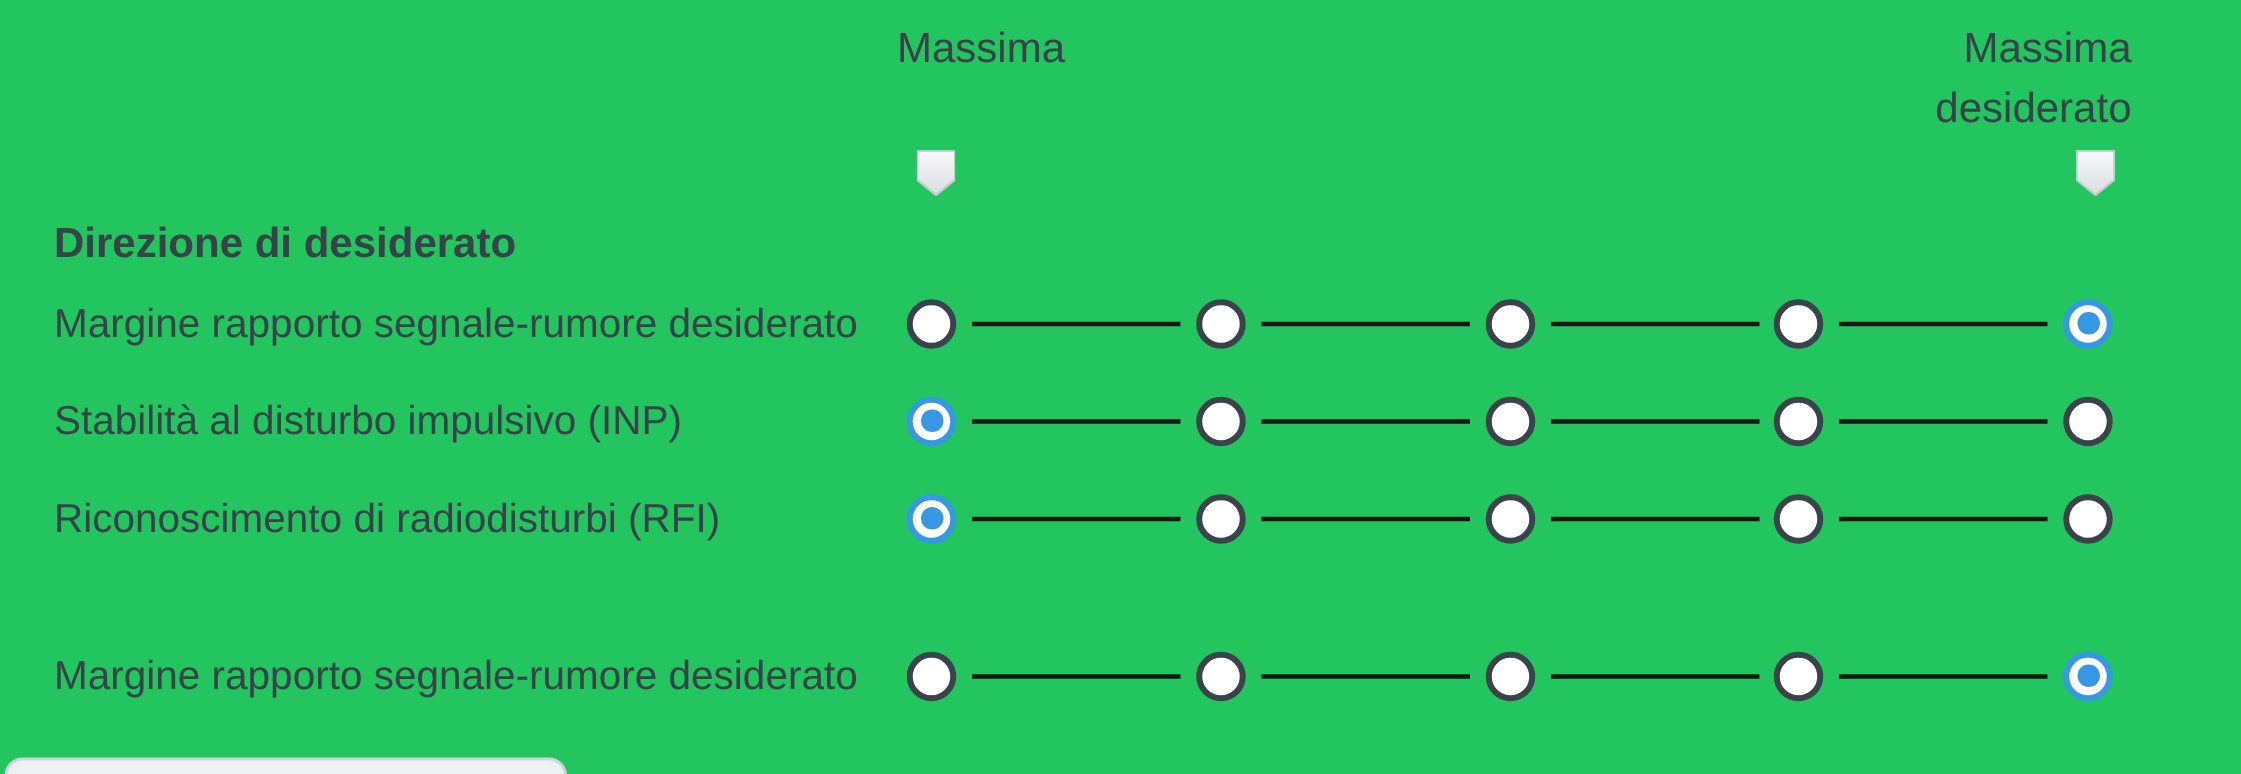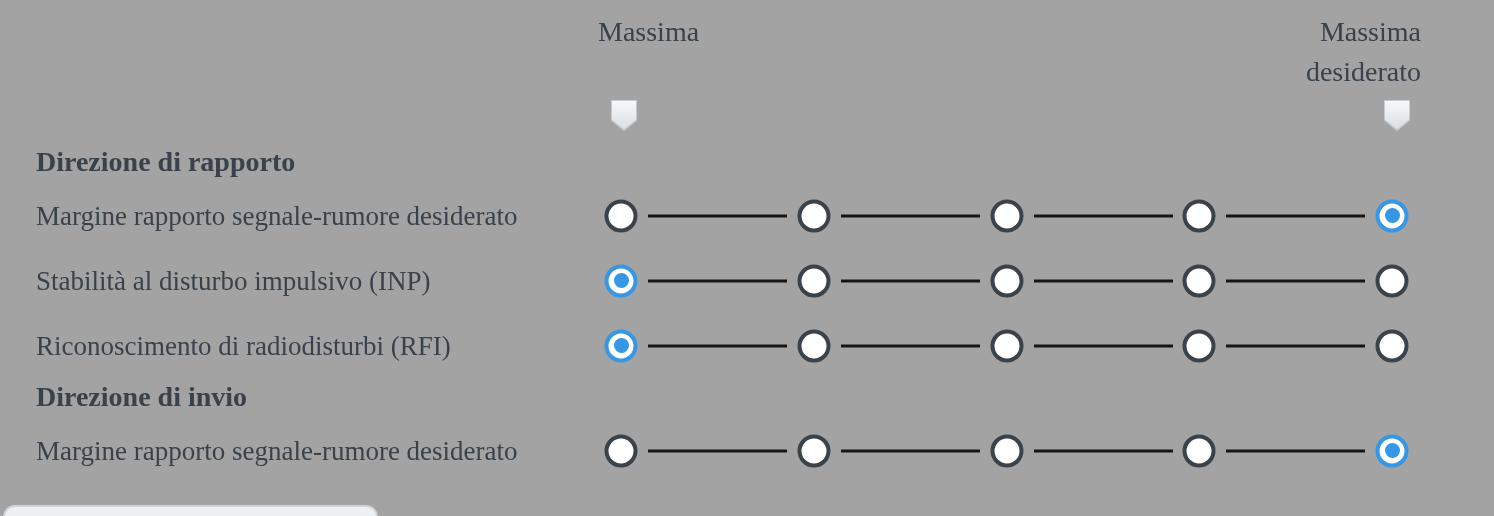--- a/index.html
+++ b/index.html
@@ -1,21 +1,21 @@
 <!DOCTYPE html>
 <html><head>
 <meta charset="utf-8">
 <style>
   html,body{margin:0;padding:0;background:#ffffff;}
   #screen{
     position:relative;
     width:1494px;height:516px;
     overflow:hidden;
-    background:#a3a3a3;
-    font-family:Liberation Serif, serif;
+    background:#22c55e;
+    font-family:Liberation Sans, sans-serif;
     color:#39424a;
   }
   
   .scale-header{
     position:absolute;top:12px;
     font-size:28px;line-height:40px;color:#39424a;
   }
   .scale-header.left{left:598px;text-align:left;}
   .scale-header.right{right:73px;text-align:right;}
   
@@ -77,21 +77,21 @@
     <div>desiderato</div>
   </div>
 
   <div class="arrow-badge" style="left:611px">
       <i></i>
     </div>
   <div class="arrow-badge" style="left:1384px">
       <i></i>
     </div>
 
-  <div class="section-title" style="top:146px">Direzione di rapporto</div>
+  <div class="section-title" style="top:146px">Direzione di desiderato</div>
 
   <div class="opt-row" style="top:183px">
     <div class="opt-label">Margine rapporto segnale-rumore desiderato</div>
     <div class="track">
       <span class="line" style="left:648px;width:139px"></span>
       <span class="line" style="left:841px;width:139px"></span>
       <span class="line" style="left:1034px;width:139px"></span>
       <span class="line" style="left:1226px;width:139px"></span>
       <span style="left:621px" class="radio"></span>
       <span style="left:814px" class="radio"></span>
@@ -124,21 +124,20 @@
       <span class="line" style="left:1034px;width:139px"></span>
       <span class="line" style="left:1226px;width:139px"></span>
       <span style="left:621px" class="radio selected"></span>
       <span style="left:814px" class="radio"></span>
       <span style="left:1007px" class="radio"></span>
       <span style="left:1199px" class="radio"></span>
       <span style="left:1392px" class="radio"></span>
     </div>
   </div>
 
-  <div class="section-title" style="top:381px">Direzione di invio</div>
 
   <div class="opt-row" style="top:418px">
     <div class="opt-label">Margine rapporto segnale-rumore desiderato</div>
     <div class="track">
       <span class="line" style="left:648px;width:139px"></span>
       <span class="line" style="left:841px;width:139px"></span>
       <span class="line" style="left:1034px;width:139px"></span>
       <span class="line" style="left:1226px;width:139px"></span>
       <span style="left:621px" class="radio"></span>
       <span style="left:814px" class="radio"></span>

